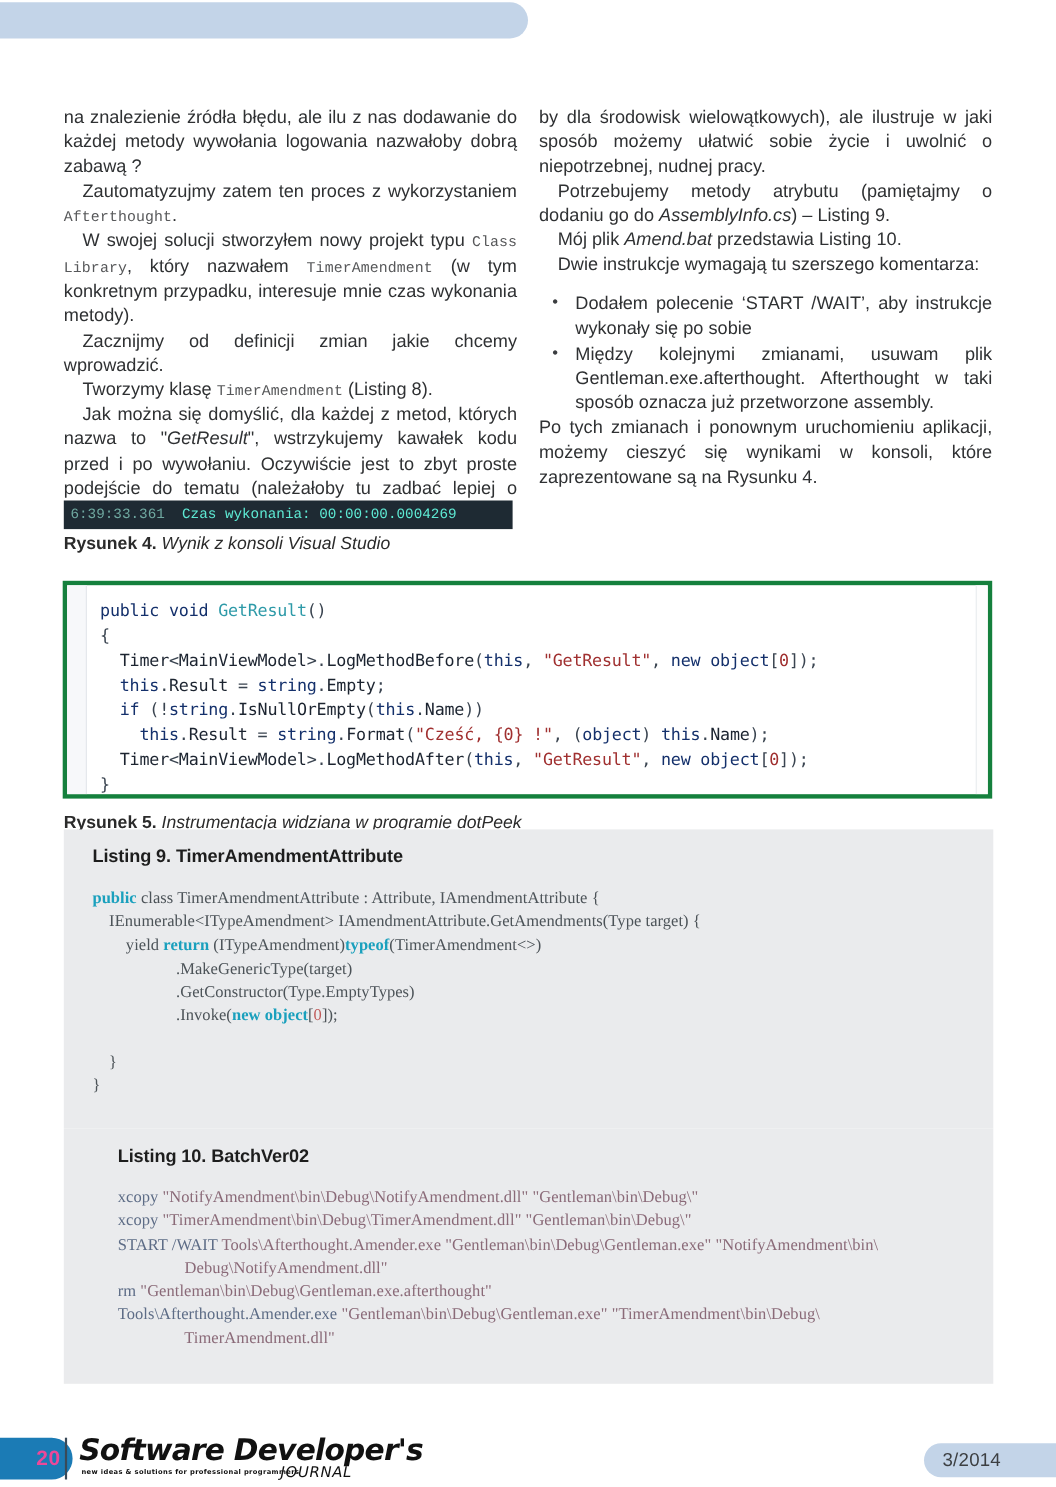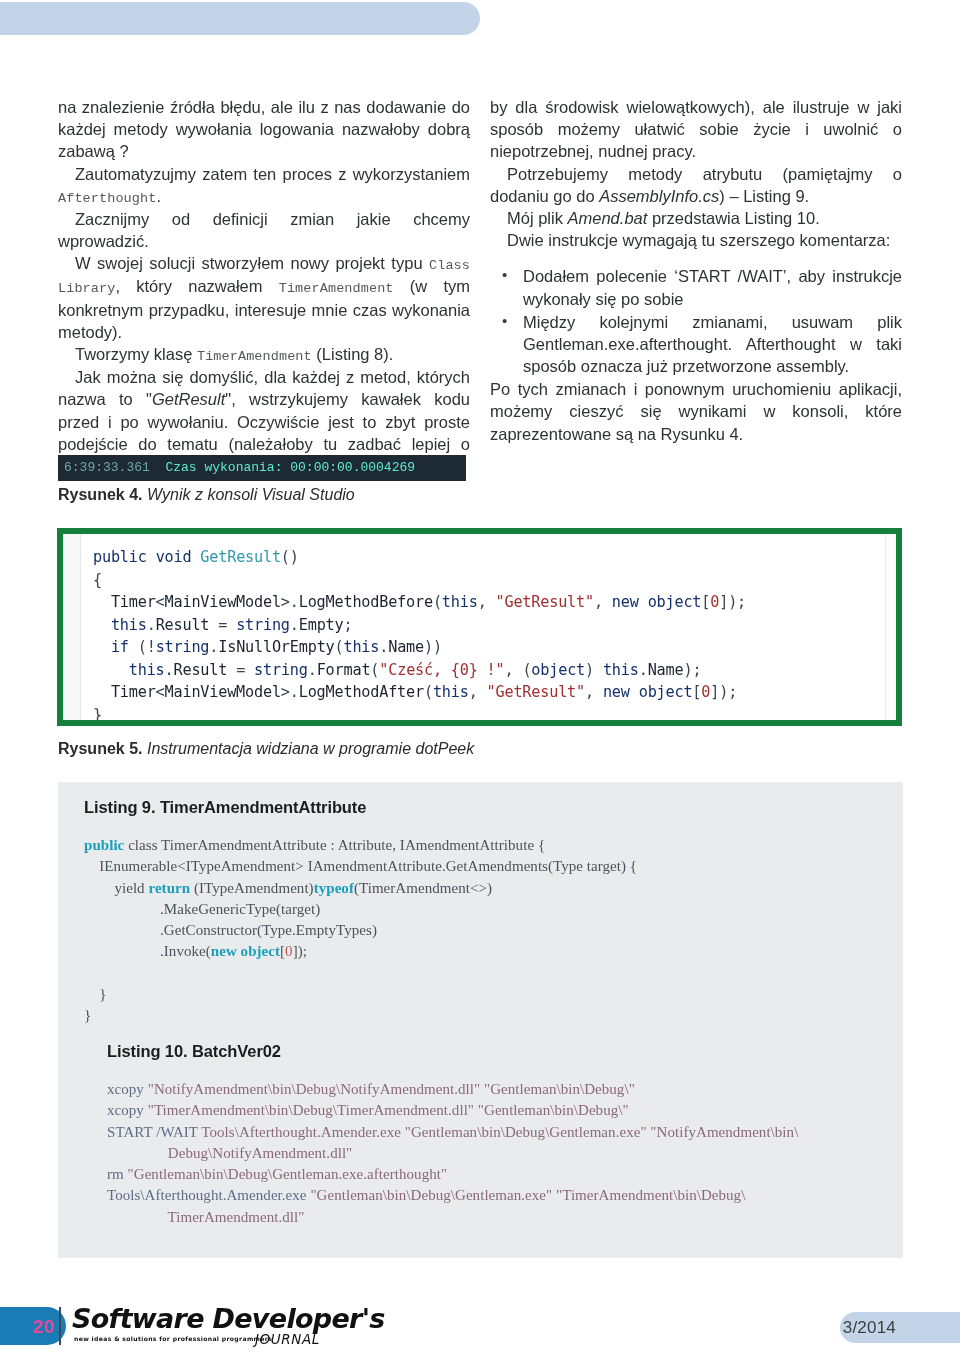--- a/index.html
+++ b/index.html
@@ -113,21 +113,21 @@
   .fig-caption i { font-style: italic; }
 
   
   .dotpeek {
     position: absolute;
     left: 57px;
     top: 528px;
     width: 845px;
     height: 198px;
     background: #ffffff;
-    border: 6px solid #15803d;
+    border: 4px solid #15803d;
     box-sizing: border-box;
     overflow: hidden;
   }
   .dotpeek .gutter {
     position: absolute;
     left: 0; top: 0;
     width: 17px; height: 100%;
     background: #f7f8fa;
     border-right: 1px solid #e3e6ea;
   }
@@ -180,21 +180,21 @@
     line-height: 21.3px;
     white-space: pre;
     color: #4c5358;
     letter-spacing: 0.05px;
   }
   .listing .kw   { color: #1aa0bd; font-weight: bold; }
   .listing .num  { color: #c05b5b; }
   .listing .cmd  { color: #5d6c86; }
   .listing .path { color: #8a6a78; }
 
-  #listing9 { top: 782px; height: 272px; }
+  #listing9 { top: 754px; height: 272px; }
   #listing10 { top: 1026px; height: 232px; padding-left: 23px; }
 
   
   .footer-pill {
     position: absolute;
     left: -42px;
     top: 1307px;
     width: 108px;
     height: 38px;
     background: #1b7bb5;
@@ -261,39 +261,39 @@
     position: absolute;
     right: -40px;
     top: 1312px;
     width: 160px;
     height: 31px;
     background: #c3d4e8;
     border-radius: 16px 0 0 16px;
   }
   .issue-text {
     position: absolute;
-    right: 64px;
+    right: 50px;
     top: 1318px;
     font-size: 17px;
     color: #3c3f42;
     letter-spacing: .2px;
   }
 </style>
 </head>
 <body>
 
 <div class="page">
 
   <div class="top-bar"></div>
 
   <div class="col col-left">
     <p class="noindent">na znalezienie źródła błędu, ale ilu z nas dodawanie do każdej metody wywołania logowania nazwałoby dobrą zabawą ?</p>
     <p class="indent"><span>Zautomatyzujmy zatem ten proces z wykorzystaniem </span><code>Afterthought</code><span>.</span></p>
+    <p class="indent"><span>W swojej solucji stworzyłem nowy projekt typu </span><code>Class Library</code><span>, który nazwałem </span><code>TimerAmendment</code><span> (w tym konkretnym przypadku, interesuje mnie czas wykonania metody).</span></p>
     <p class="indent">Zacznijmy od definicji zmian jakie chcemy wprowadzić.</p>
-    <p class="indent"><span>W swojej solucji stworzyłem nowy projekt typu </span><code>Class Library</code><span>, który nazwałem </span><code>TimerAmendment</code><span> (w tym konkretnym przypadku, interesuje mnie czas wykonania metody).</span></p>
     <p class="indent"><span>Tworzymy klasę </span><code>TimerAmendment</code><span> (Listing 8).</span></p>
     <p class="indent"><span>Jak można się domyślić, dla każdej z metod, których nazwa to "</span><em class="it">GetResult</em><span>", wstrzykujemy kawałek kodu przed i po wywołaniu. Oczywiście jest to zbyt proste podejście do tematu (należałoby tu zadbać lepiej o przechowywanie stanu obiektów </span><code>Stopwatch</code><span>, chociaż-</span></p>
   </div>
 
   <div class="col col-right">
     <p class="noindent">by dla środowisk wielowątkowych), ale ilustruje w jaki sposób możemy ułatwić sobie życie i uwolnić o niepotrzebnej, nudnej pracy.</p>
     <p class="indent"><span>Potrzebujemy metody atrybutu (pamiętajmy o dodaniu go do </span><em class="it">AssemblyInfo.cs</em><span>) – Listing 9.</span></p>
     <p class="indent"><span>Mój plik </span><em class="it">Amend.bat</em><span> przedstawia Listing 10.</span></p>
     <p class="indent">Dwie instrukcje wymagają tu szerszego komentarza:</p>
 

